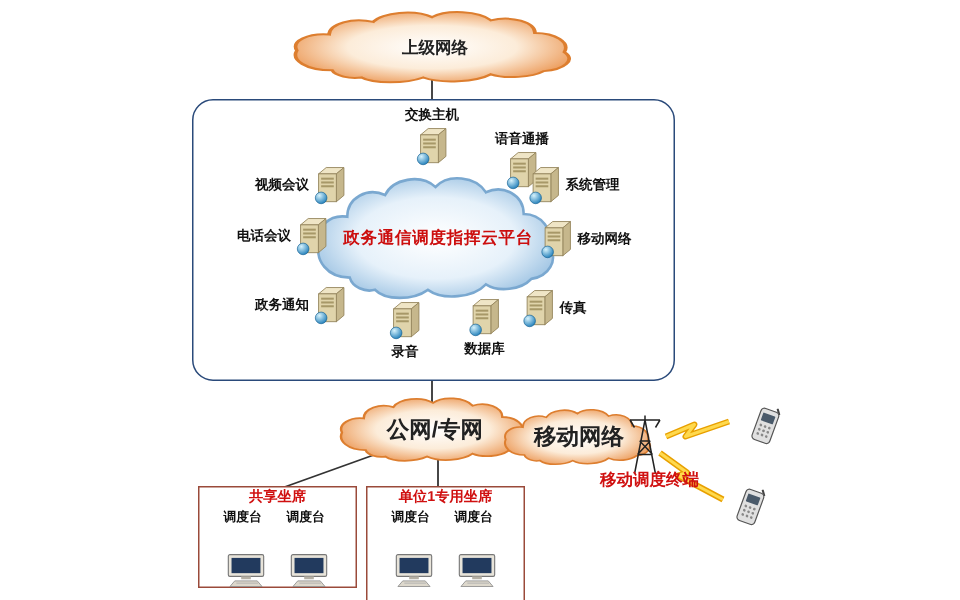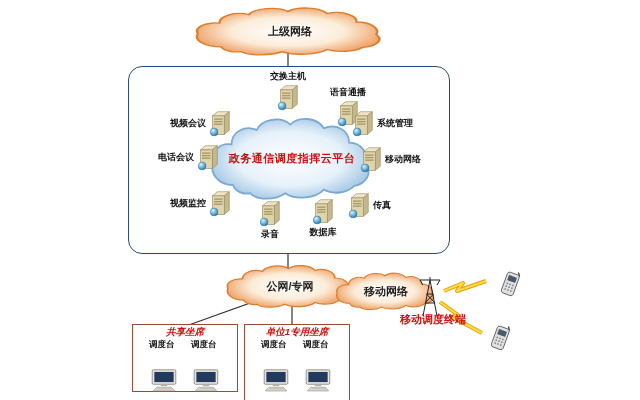--- a/index.html
+++ b/index.html
@@ -9,39 +9,39 @@
   }
   .wires{position:absolute;left:0;top:0;z-index:1;}
   
   .cloud{position:absolute;z-index:2;}
   .cloud-shape{position:absolute;left:0;top:0;width:100%;height:100%;}
   .cloud-label{
     position:absolute;inset:0;display:flex;align-items:center;justify-content:center;
     font-weight:bold;font-size:11px;color:#222;text-align:center;
   }
   .cloud-label.blue{color:#cc0e0e;font-size:11px;letter-spacing:.5px;}
-  .cloud-label.small{font-size:11px;}
+  .cloud-label.small{font-size:15px;}
   
   .main-box{
     position:absolute;left:128px;top:66px;width:320px;height:186px;
     background:#fff;border:1.3px solid #2a4a7a;border-radius:14px;z-index:1;
   }
   
   .node{
     position:absolute;z-index:3;display:flex;align-items:center;gap:3px;
     font-size:9px;font-weight:bold;color:#111;white-space:nowrap;text-align:center;
   }
   .node.col{flex-direction:column;gap:1px;}
   .server{width:22px;height:27px;flex:none;}
   
   .seat-box{
     position:absolute;z-index:2;background:#fff;border:1px solid #9a4a3a;
     display:flex;flex-direction:column;align-items:center;padding-top:1px;box-sizing:border-box;
   }
-  .seat-title{font-size:9.5px;font-weight:bold;color:#d01010;line-height:12px;font-style:italic;}
+  .seat-title{font-size:9.5px;font-weight:bold;color:#d01010;line-height:12px;}
   .console-row{display:flex;gap:12px;margin-top:1px;}
   .console{display:flex;flex-direction:column;align-items:flex-start;gap:20px;}
   .clabel{font-size:8.5px;font-weight:bold;line-height:10px;}
   .monitor{width:30px;height:23px;}
   .persons{display:flex;gap:2px;margin-top:-1px;}
   .person{width:11px;height:13px;}
   
   .antenna{position:absolute;left:416px;top:276px;width:28px;height:42px;z-index:3;}
   .phone{position:absolute;width:17px;height:28px;z-index:3;}
   .phone.p1{left:502px;top:270px;transform:rotate(20deg);}
@@ -179,21 +179,21 @@
         <use href="#serverIcon"></use>
       </svg>
   </div>
   <div class="node" style="left:360px;top:146px">
     <svg class="server" viewBox="0 0 26 32">
         <use href="#serverIcon"></use>
       </svg>
     <span class="nlabel">移动网络</span>
   </div>
   <div class="node" style="left:170px;top:190px">
-    <span class="nlabel">视频监控</span>
+    <span class="nlabel">政务通知</span>
     <svg class="server" viewBox="0 0 26 32">
         <use href="#serverIcon"></use>
       </svg>
   </div>
   <div class="node" style="left:348px;top:192px">
     <svg class="server" viewBox="0 0 26 32">
         <use href="#serverIcon"></use>
       </svg>
     <span class="nlabel">传真</span>
   </div>

